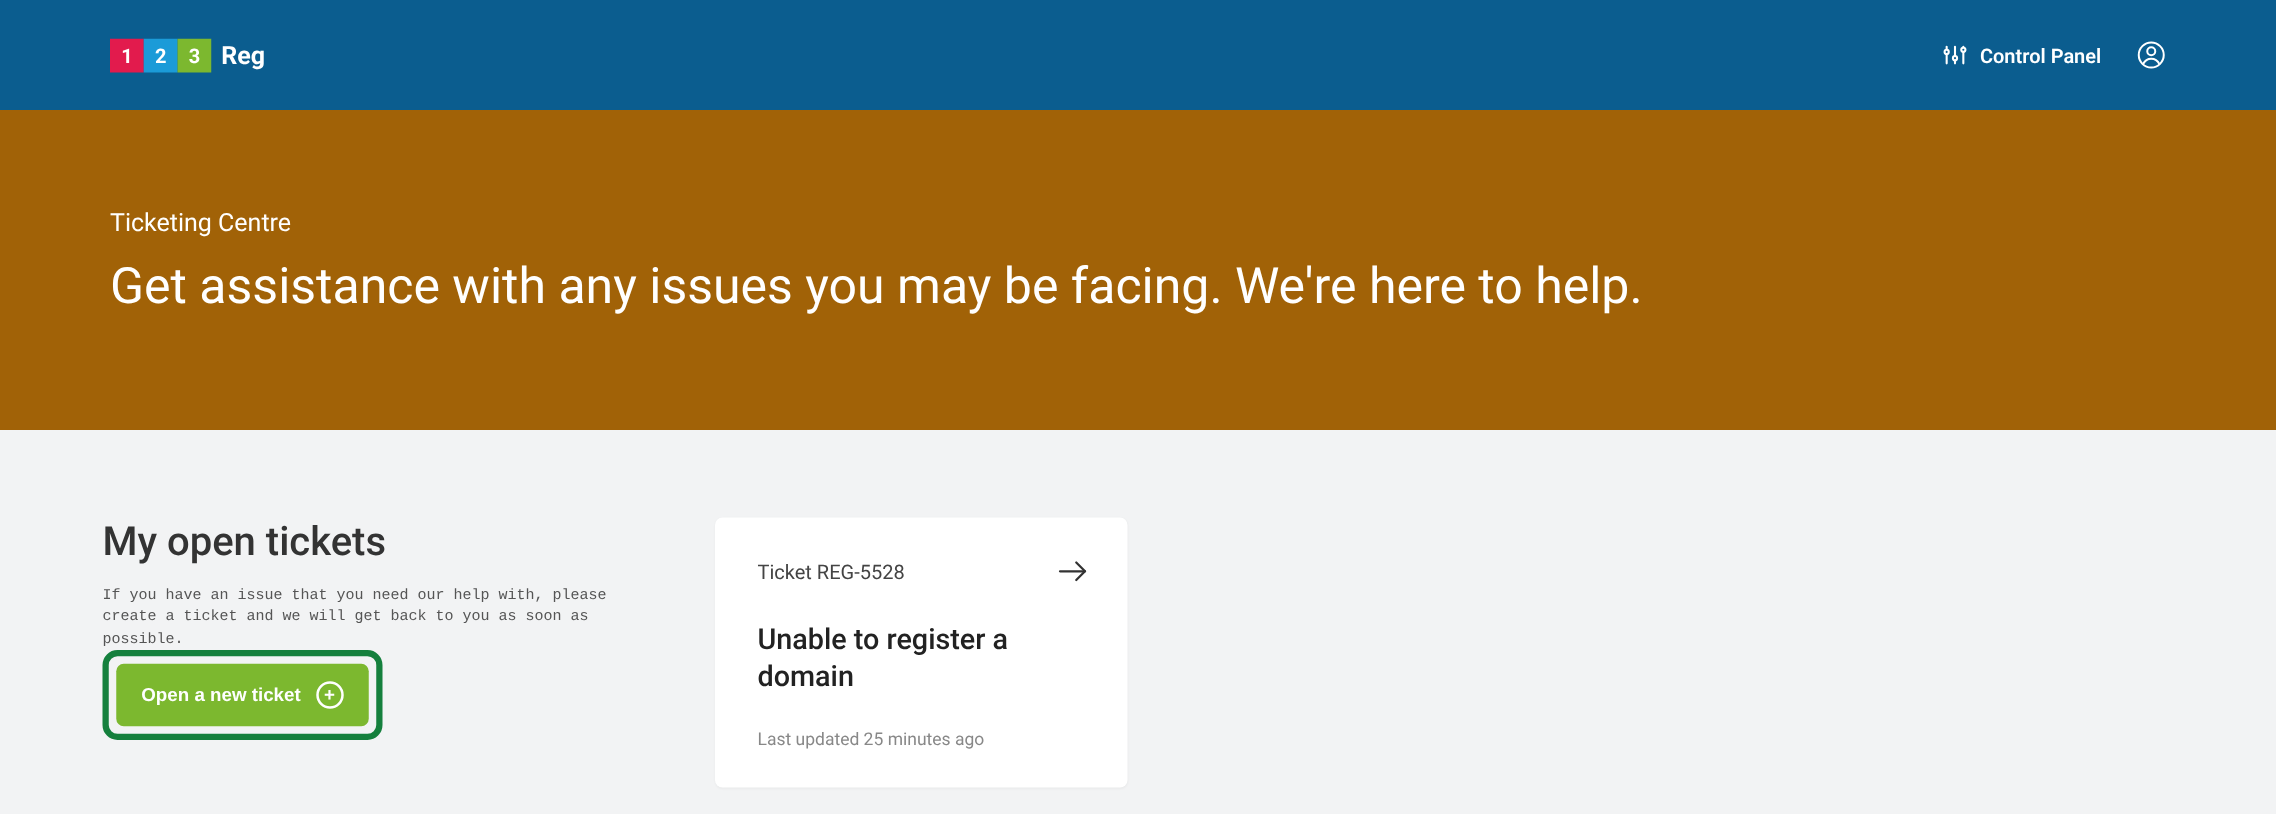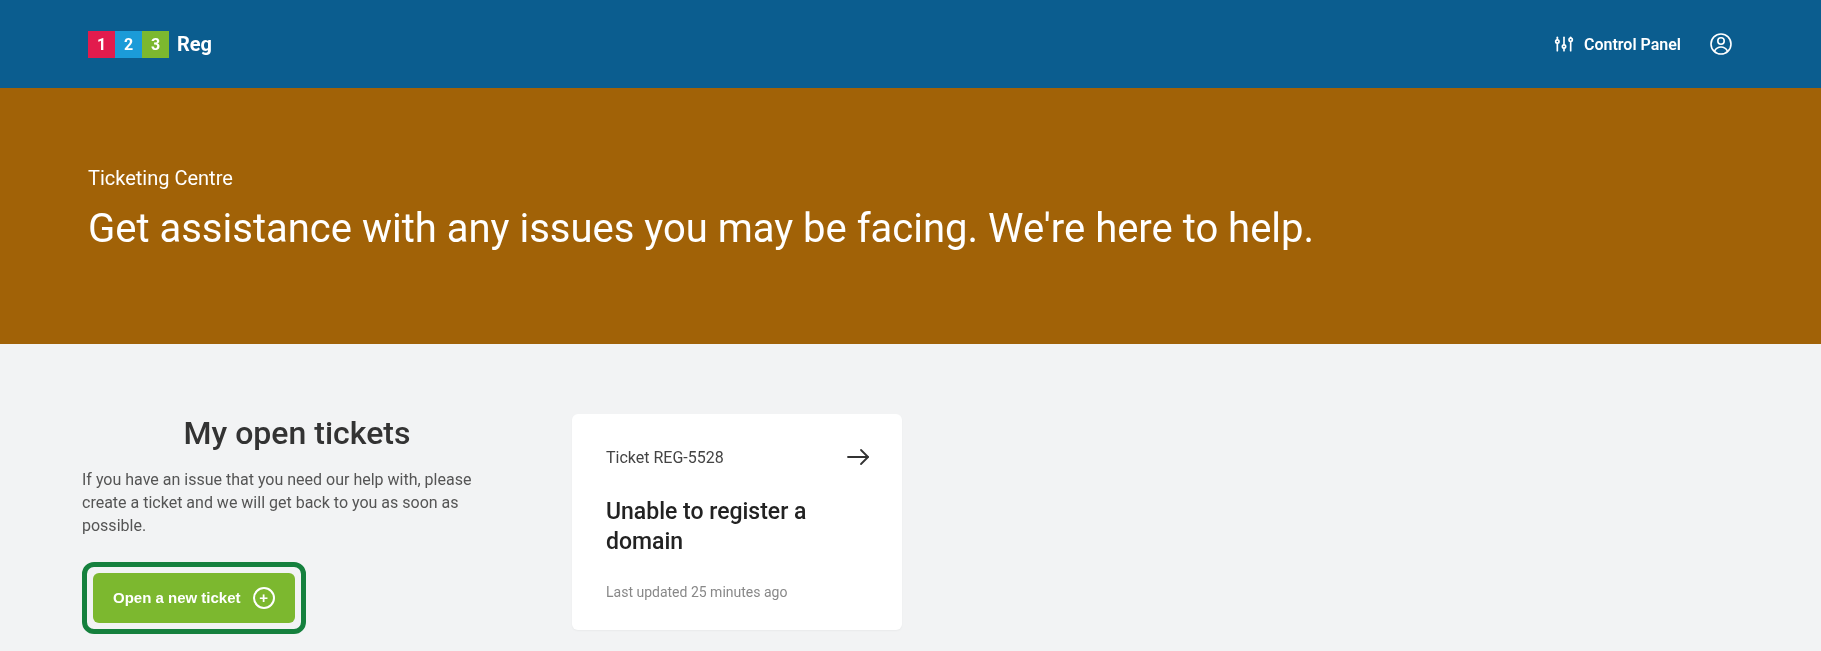--- a/index.html
+++ b/index.html
@@ -18,22 +18,22 @@
   .sliders-icon svg, .user-icon svg { display: block; }
   
   
   .hero { background: #a16207; padding: 78px 72px 90px 88px; color: #fff; }
   .hero-sub { font-size: 20px; margin-bottom: 14px; font-weight: 400; }
   .hero-title { font-size: 40px; font-weight: 400; line-height: 1.25; }
   
   
   .content { padding: 70px 88px 60px 82px; display: flex; gap: 60px; align-items: flex-start; }
   .left-col { width: 430px; flex-shrink: 0; }
-  .section-title { font-size: 32px; font-weight: 500; color: #333; margin-bottom: 16px; text-align: center; }
-  .section-desc { font-size: 16px; color: #555; line-height: 1.45; margin-bottom: 24px; max-width: 420px; }
+  .section-title { font-size: 32px; font-weight: 500; color: #333; margin-bottom: 16px; }
+  .section-desc { font-size: 12px; color: #555; line-height: 1.45; max-width: 420px; font-family: Liberation Mono, monospace; }
   
   .new-ticket-btn { display: inline-flex; align-items: center; gap: 12px; background: #7cb82f; color: #fff; border: none; border-radius: 6px; padding: 14px 20px; font-size: 15px; font-weight: 600; cursor: pointer; }
   .highlight-ring { border: 5px solid #15803d; border-radius: 12px; padding: 6px; display: inline-block; }
   .plus-circle { width: 22px; height: 22px; border: 2px solid #fff; border-radius: 50%; display: inline-flex; align-items: center; justify-content: center; font-size: 15px; line-height: 1; }
   
   .tickets { display: flex; gap: 22px; flex: 1; }
   .ticket-card { background: #fff; border-radius: 6px; padding: 34px 34px 30px 34px; width: 330px; min-height: 180px; box-shadow: 0 1px 2px rgba(0,0,0,0.04); position: relative; cursor: pointer; }
   .ticket-id { font-size: 16px; color: #444; margin-bottom: 30px; }
   .ticket-title { font-size: 23px; font-weight: 500; color: #222; line-height: 1.3; margin-bottom: 27px; }
   .ticket-updated { font-size: 14px; color: #888; }

